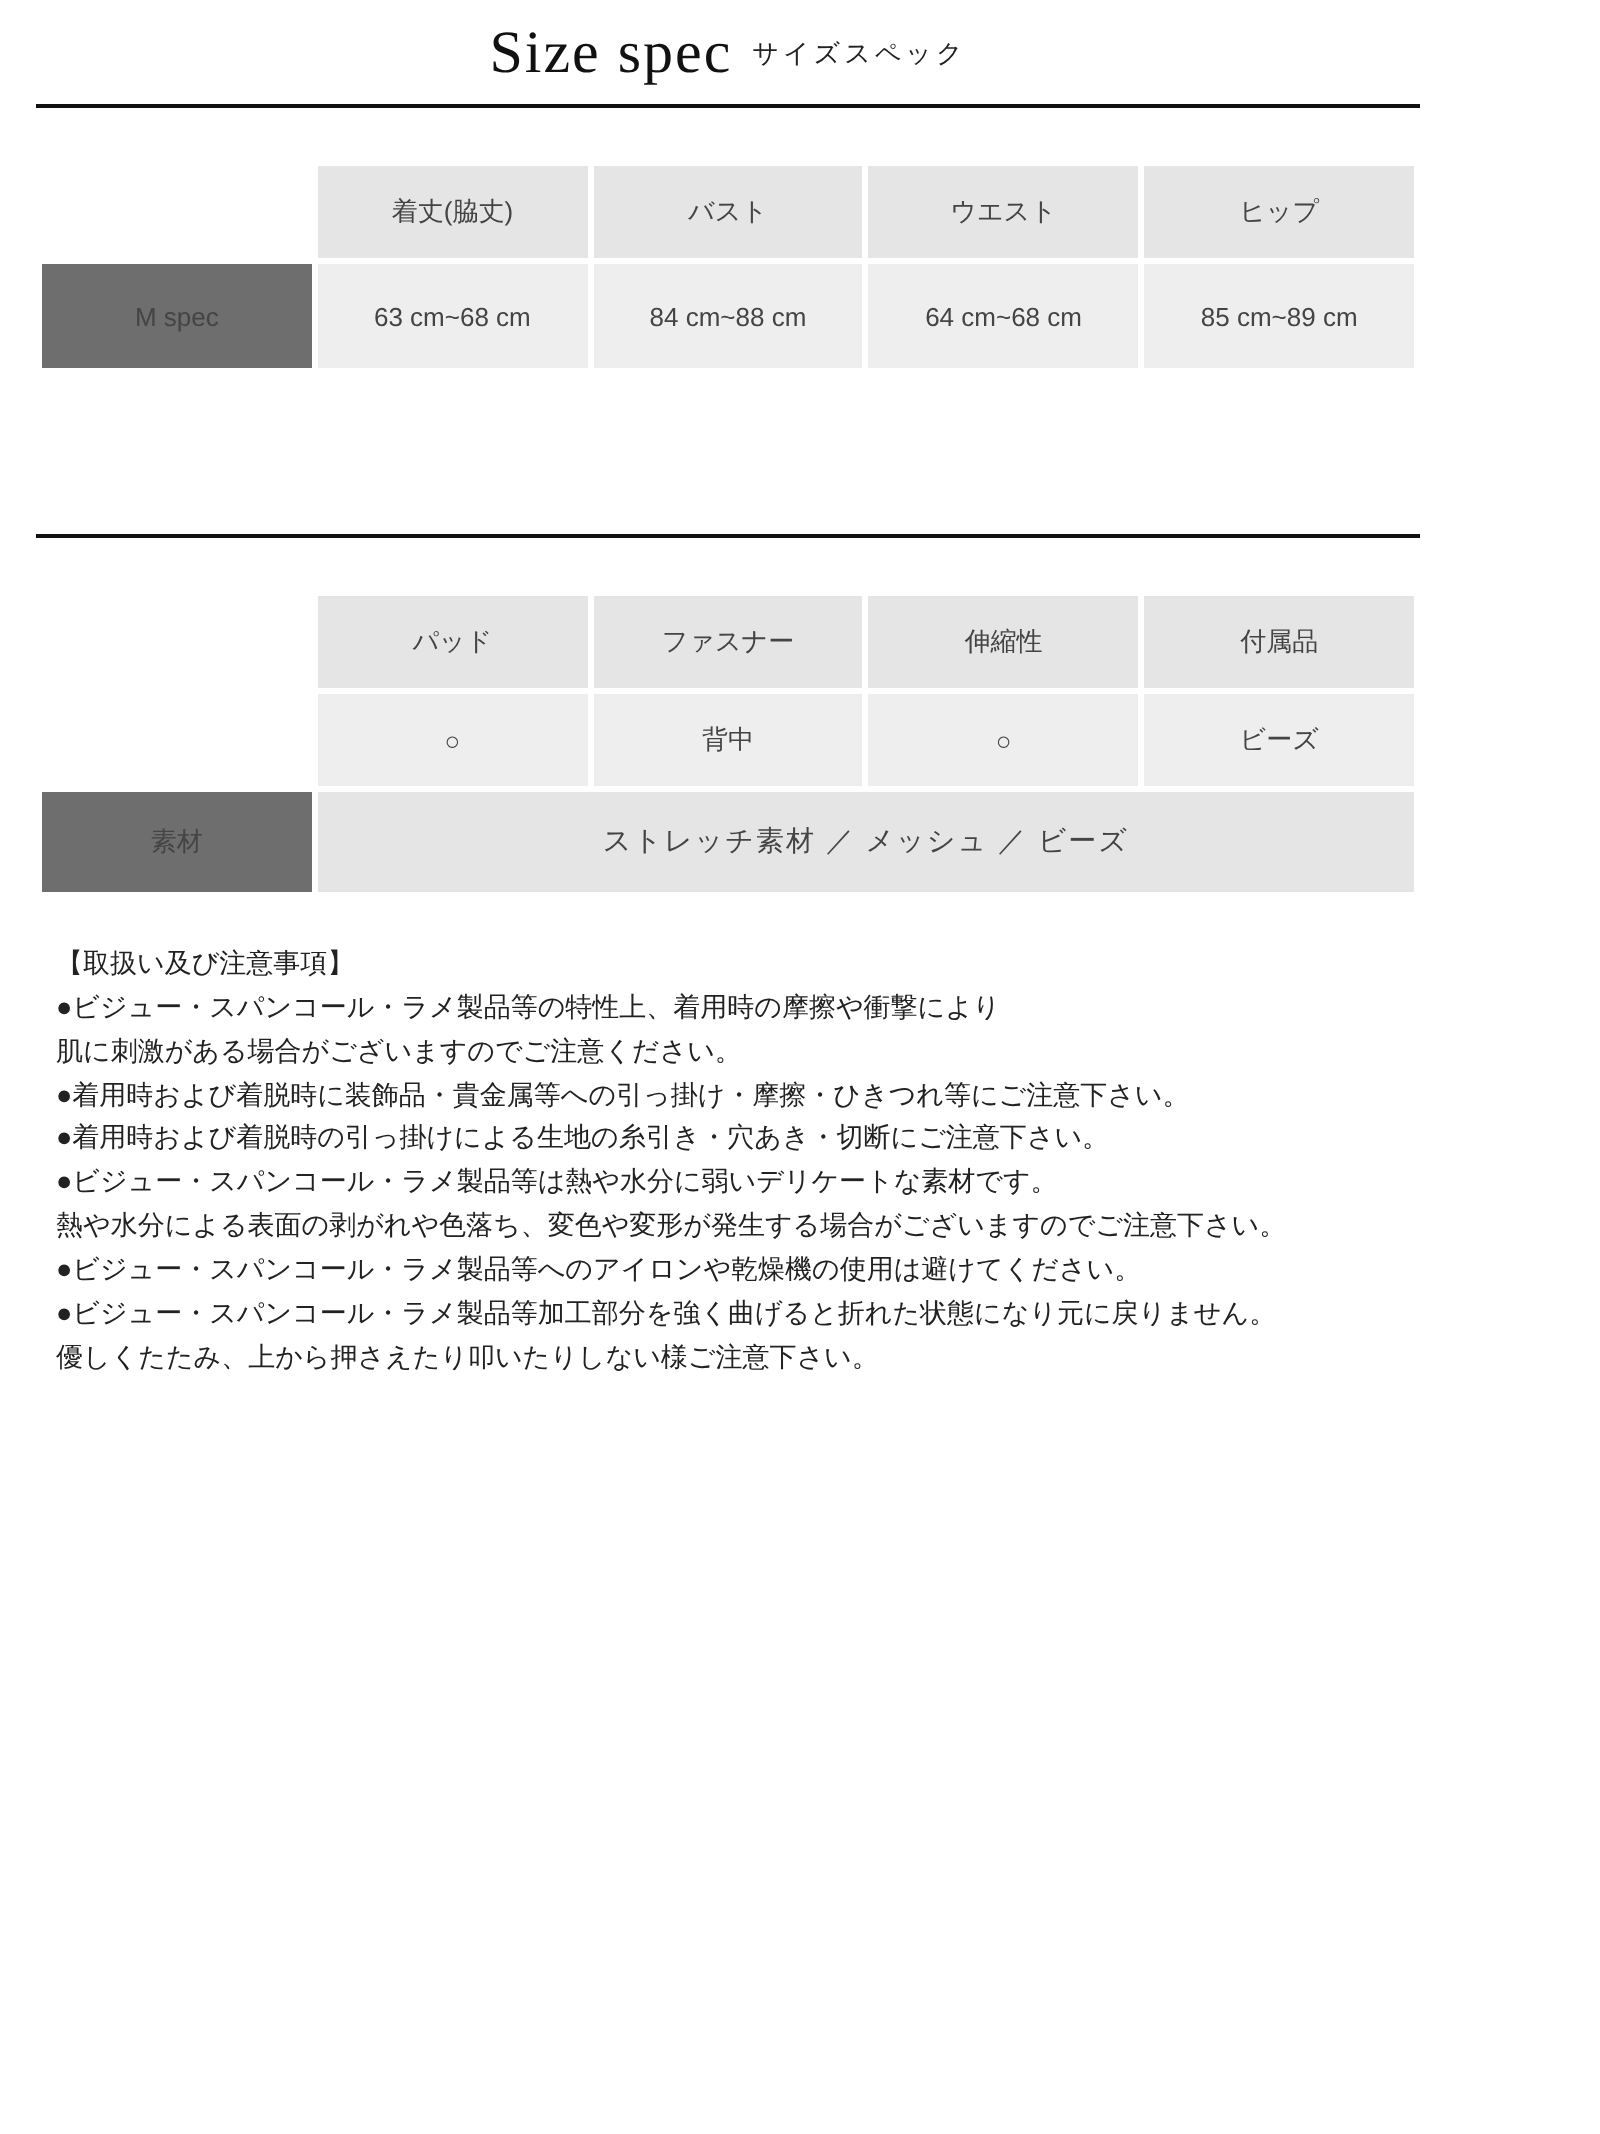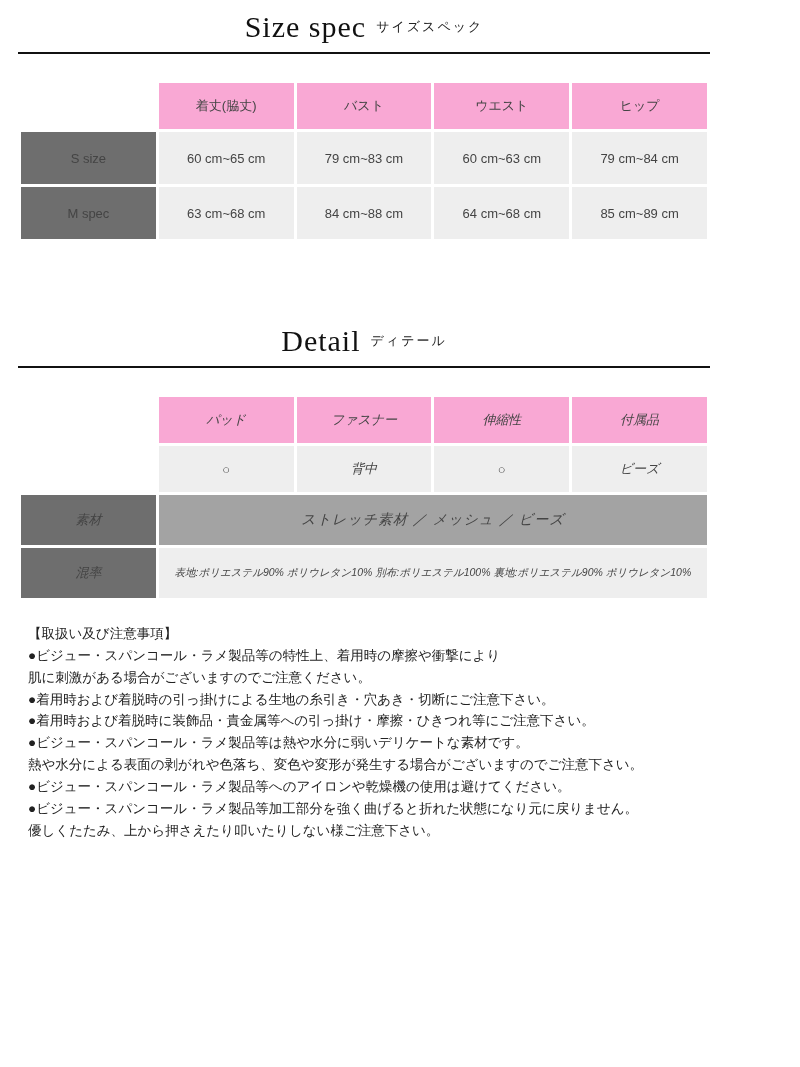--- a/index.html
+++ b/index.html
@@ -57,21 +57,21 @@
     margin-top: 26px;
   }
   table.spec td {
     height: 44px;
     text-align: center;
     vertical-align: middle;
     font-size: 13px;
     color: #444444;
   }
   td.hdr {
-    background: #f9a8d4;
+    background: #e5e5e5;
     color: #ffffff;
     font-size: 14px;
   }
   td.rowhdr {
     background: #6e6e6e;
     color: #ffffff;
     font-size: 13px;
     width: 160px;
   }
   td.cell {
@@ -80,26 +80,26 @@
   }
   td.blank {
     background: transparent;
   }
 
   .size-table td.hdr { height: 42px; }
   .size-table td.rowhdr { height: 50px; }
   .size-table td.cell { height: 50px; }
 
   
-  .detail-table { margin-top: 22px; font-style: italic; }
+  .detail-table { margin-top: 22px; }
   .detail-table td.hdr { height: 42px; }
   .detail-table td.cell { height: 42px; }
   .detail-table td.rowhdr { height: 48px; margin-left: 12px; }
   .detail-table td.material {
-    background: #a3a3a3;
+    background: #e5e5e5;
     font-size: 14px;
     letter-spacing: 1px;
     height: 48px;
   }
   .detail-table td.blend {
     background: #eeeeee;
     font-size: 10.5px;
     letter-spacing: 0px;
     height: 48px;
     white-space: nowrap;
@@ -136,41 +136,31 @@
   <table class="spec size-table">
     <tbody>
         <tr>
       <td class="blank"></td>
       <td class="hdr">着丈(脇丈)</td>
       <td class="hdr">バスト</td>
       <td class="hdr">ウエスト</td>
       <td class="hdr">ヒップ</td>
     </tr>
     <tr>
-      <td class="rowhdr">S size</td>
-      <td class="cell">60 cm~65 cm</td>
-      <td class="cell">79 cm~83 cm</td>
-      <td class="cell">60 cm~63 cm</td>
-      <td class="cell">79 cm~84 cm</td>
-    </tr>
-    <tr>
       <td class="rowhdr">M spec</td>
       <td class="cell">63 cm~68 cm</td>
       <td class="cell">84 cm~88 cm</td>
       <td class="cell">64 cm~68 cm</td>
       <td class="cell">85 cm~89 cm</td>
     </tr>
   </tbody>
     </table>
 
   <div class="gap"></div>
 
-  <div class="section-head">
-    <span class="title-main">Detail</span><span class="title-sub">ディテール</span>
-  </div>
   <div class="rule"></div>
 
   <table class="spec detail-table">
     <tbody>
         <tr>
       <td class="blank"></td>
       <td class="hdr">パッド</td>
       <td class="hdr">ファスナー</td>
       <td class="hdr">伸縮性</td>
       <td class="hdr">付属品</td>
@@ -179,33 +169,29 @@
       <td class="blank"></td>
       <td class="cell">○</td>
       <td class="cell">背中</td>
       <td class="cell">○</td>
       <td class="cell">ビーズ</td>
     </tr>
     <tr>
       <td class="rowhdr">素材</td>
       <td class="material" colspan="4">ストレッチ素材  ／  メッシュ  ／  ビーズ</td>
     </tr>
-    <tr>
-      <td class="rowhdr">混率</td>
-      <td class="blend" colspan="4">表地:ポリエステル90%  ポリウレタン10%  別布:ポリエステル100%  裏地:ポリエステル90%  ポリウレタン10%</td>
-    </tr>
   </tbody>
     </table>
 
   <div class="notes">
     <p class="note-title">【取扱い及び注意事項】</p>
     <p>●ビジュー・スパンコール・ラメ製品等の特性上、着用時の摩擦や衝撃により</p>
     <p>肌に刺激がある場合がございますのでご注意ください。</p>
+    <p>●着用時および着脱時に装飾品・貴金属等への引っ掛け・摩擦・ひきつれ等にご注意下さい。</p>
     <p>●着用時および着脱時の引っ掛けによる生地の糸引き・穴あき・切断にご注意下さい。</p>
-    <p>●着用時および着脱時に装飾品・貴金属等への引っ掛け・摩擦・ひきつれ等にご注意下さい。</p>
     <p>●ビジュー・スパンコール・ラメ製品等は熱や水分に弱いデリケートな素材です。</p>
     <p>熱や水分による表面の剥がれや色落ち、変色や変形が発生する場合がございますのでご注意下さい。</p>
     <p>●ビジュー・スパンコール・ラメ製品等へのアイロンや乾燥機の使用は避けてください。</p>
     <p>●ビジュー・スパンコール・ラメ製品等加工部分を強く曲げると折れた状態になり元に戻りません。</p>
     <p>優しくたたみ、上から押さえたり叩いたりしない様ご注意下さい。</p>
   </div>
 
 </div>
 
 </body></html>

